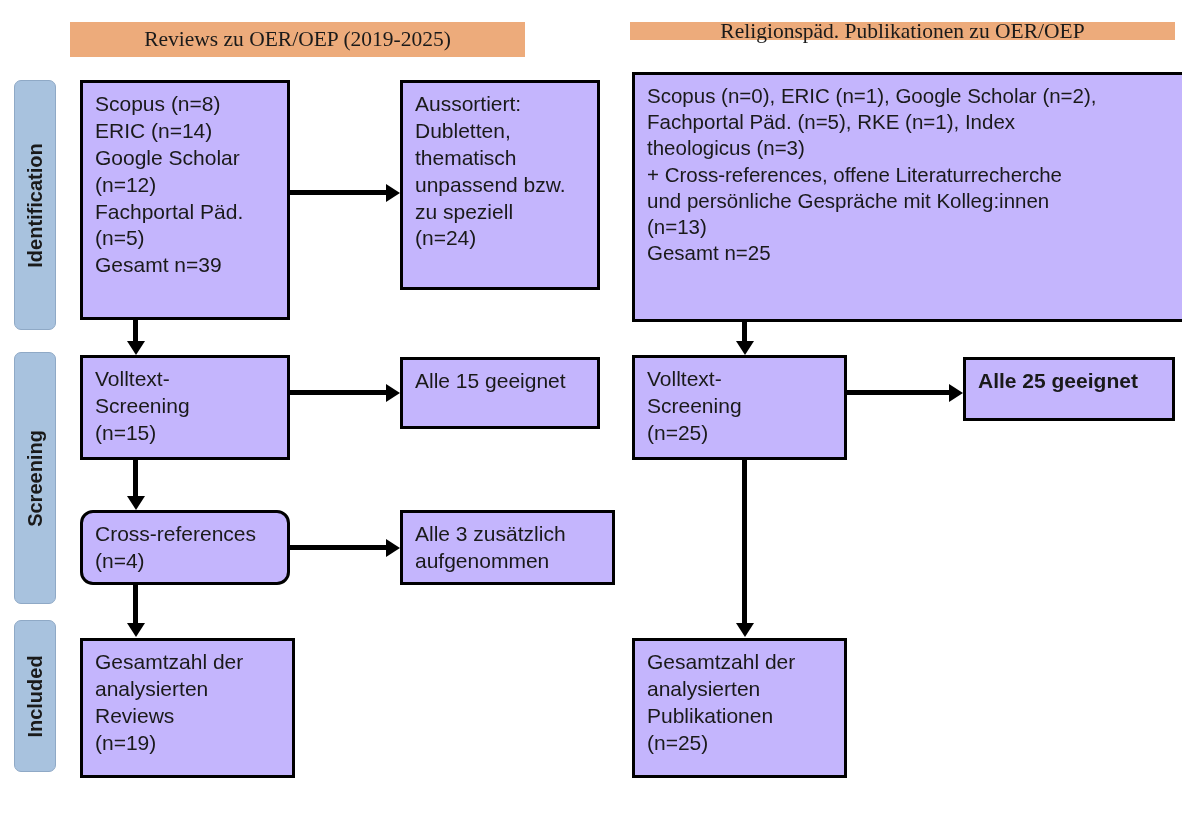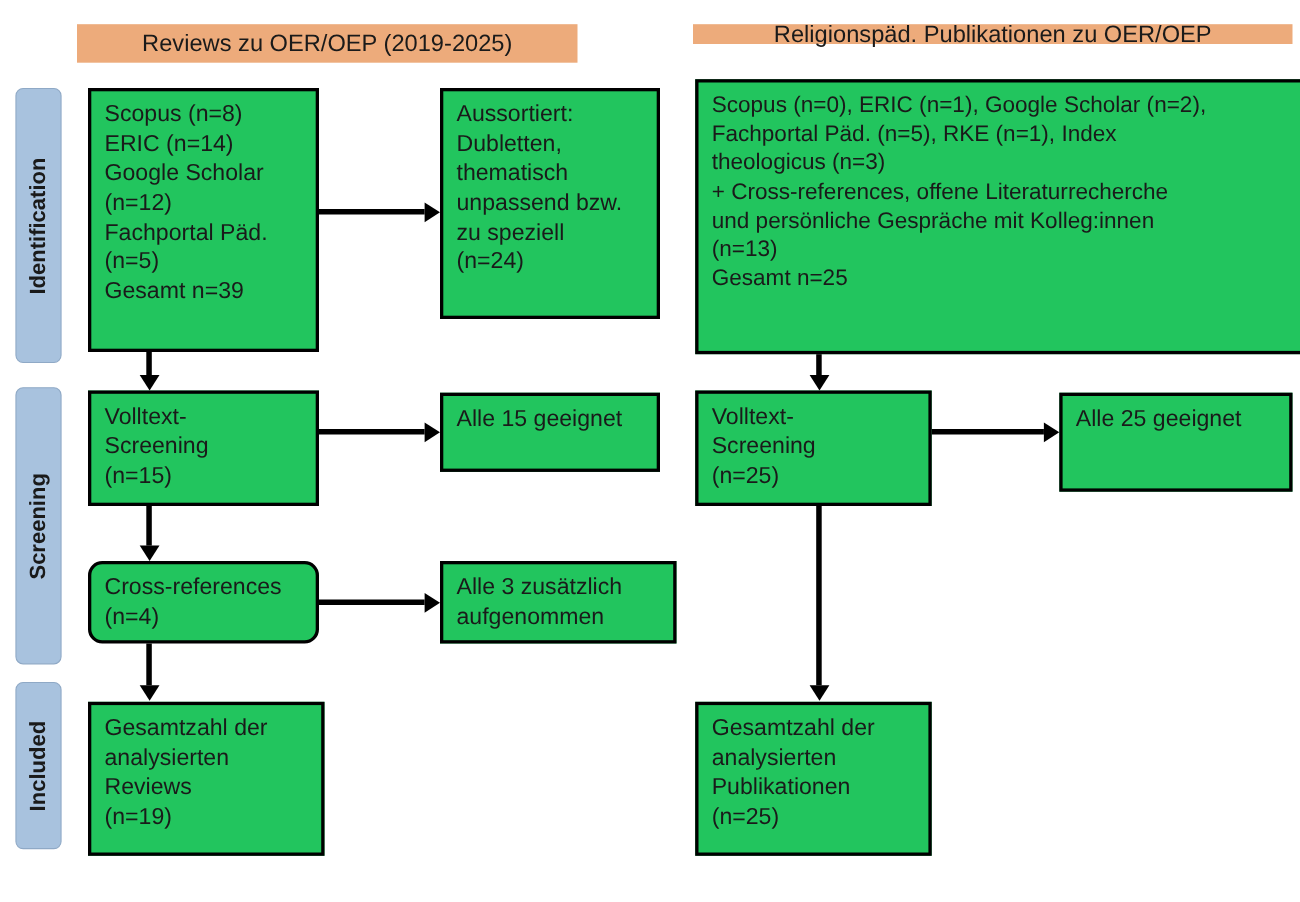--- a/index.html
+++ b/index.html
@@ -18,40 +18,41 @@
   #diagram {
     position: absolute;
     left: 0;
     top: 0;
     width: 1182px;
     height: 820px;
   }
   .node {
     position: absolute;
     box-sizing: border-box;
-    background: #22c55e;
+    background: #c4b5fd;
     border: 3px solid #000000;
     padding: 8px 10px 8px 12px;
     font-size: 21px;
     line-height: 1.28;
     white-space: pre-line;
     color: #1a1a1a;
   }
   .header {
     position: absolute;
     box-sizing: border-box;
     background: #edab7b;
     border: none;
     display: flex;
     align-items: center;
     justify-content: center;
     font-size: 21.5px;
     color: #1a1a1a;
     text-align: left;
     padding: 2px 6px;
+    font-family: Liberation Serif, serif;
   }
   .phase {
     position: absolute;
     box-sizing: border-box;
     background: #a8c2de;
     border: 1px solid #8fa9c6;
     border-radius: 7px;
     display: flex;
     align-items: center;
     justify-content: center;
@@ -143,21 +144,21 @@
 theologicus (n=3)
 + Cross-references, offene Literaturrecherche
 und persönliche Gespräche mit Kolleg:innen
 (n=13)
 Gesamt n=25</div>
 
   <div class="node" style="left:632px; top:355px; width:215px; height:105px;">Volltext-
 Screening
 (n=25)</div>
 
-  <div class="node" style="left:963px; top:357px; width:212px; height:90px;">Alle 25 geeignet</div>
+  <div class="node" style="left:963px; top:357px; width:212px; height:64px;font-weight:bold;">Alle 25 geeignet</div>
 
   <div class="node" style="left:632px; top:638px; width:215px; height:140px;">Gesamtzahl der
 analysierten
 Publikationen
 (n=25)</div>
 
   <div class="arrow-line" style="left:290px; top:190px; width:96px; height:5px;"></div>
   <div class="arrow-head right" style="left:386px; top:183.5px;"></div>
 
   <div class="arrow-line" style="left:133px; top:320px; width:5px; height:21px;"></div>

